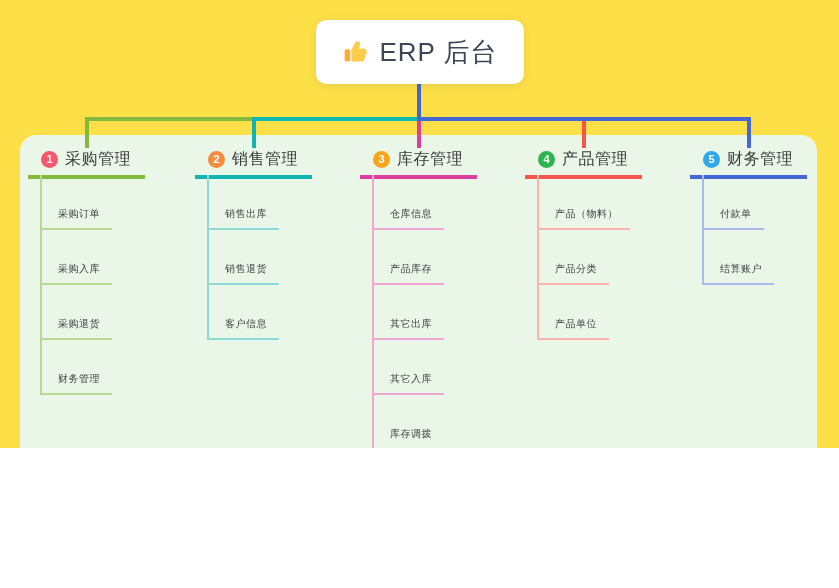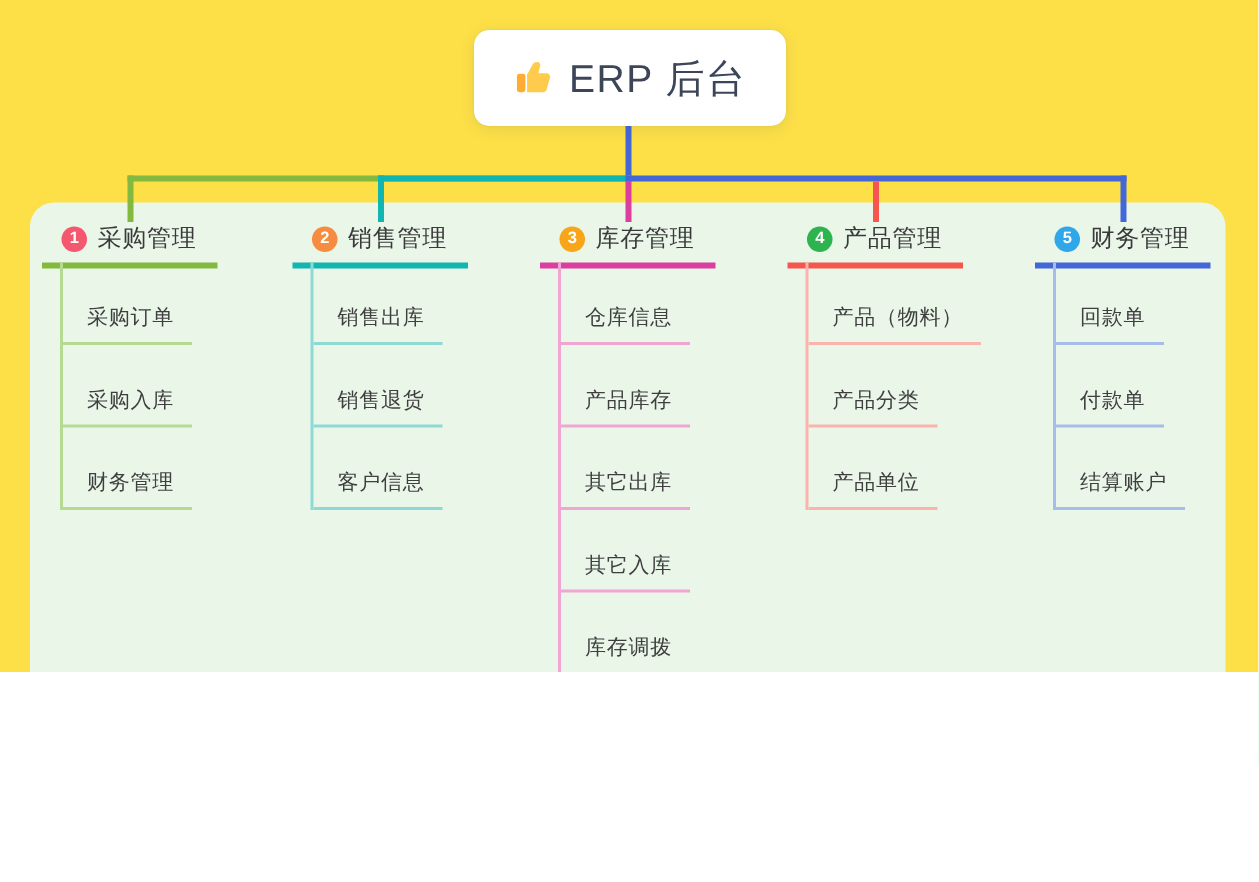--- a/index.html
+++ b/index.html
@@ -42,21 +42,21 @@
          padding-left:13px;border-bottom:4px solid var(--c);width:104px;cursor:default;}
   .badge{width:17px;height:17px;border-radius:50%;background:var(--badge);color:#ffffff;
          font-size:11px;font-weight:bold;display:flex;align-items:center;justify-content:center;
          margin-right:7px;flex:0 0 auto;line-height:1;}
   .tlabel{font-size:16px;color:#3a3a3a;letter-spacing:.5px;white-space:nowrap;}
 
   .children{margin-left:12px;margin-top:-4px;border-left:2px solid var(--cl);width:max-content;}
   .child{height:55px;box-sizing:border-box;border-bottom:2px solid var(--cl);
          display:flex;align-items:flex-end;width:max-content;
          padding:0 12px 7px 16px;}
-  .clabel{font-size:14px;color:#3f3f3f;letter-spacing:.5px;white-space:nowrap;}
+  .clabel{font-size:10px;color:#3f3f3f;letter-spacing:.5px;white-space:nowrap;}
 </style>
 </head>
 <body>
 
 <div class="stage">
 
   <div class="panel"></div>
 
   <div class="line root-stem"></div>
   <div class="line h-green"></div>
@@ -80,20 +80,23 @@
     <div class="topic">
       <span class="badge">1</span>
       <span class="tlabel">采购管理</span>
     </div>
     <div class="children">
       <div class="child">
           <span class="clabel">采购订单</span>
         </div>
       <div class="child">
           <span class="clabel">采购入库</span>
+        </div>
+      <div class="child">
+          <span class="clabel">采购退货</span>
         </div>
       <div class="child">
           <span class="clabel">财务管理</span>
         </div>
     </div>
   </div>
 
   <div class="branch b2">
     <div class="topic">
       <span class="badge">2</span>
@@ -157,23 +160,20 @@
     </div>
   </div>
 
   <div class="branch b5">
     <div class="topic">
       <span class="badge">5</span>
       <span class="tlabel">财务管理</span>
     </div>
     <div class="children">
       <div class="child">
-          <span class="clabel">回款单</span>
-        </div>
-      <div class="child">
           <span class="clabel">付款单</span>
         </div>
       <div class="child">
           <span class="clabel">结算账户</span>
         </div>
     </div>
   </div>
 
 </div>
 

